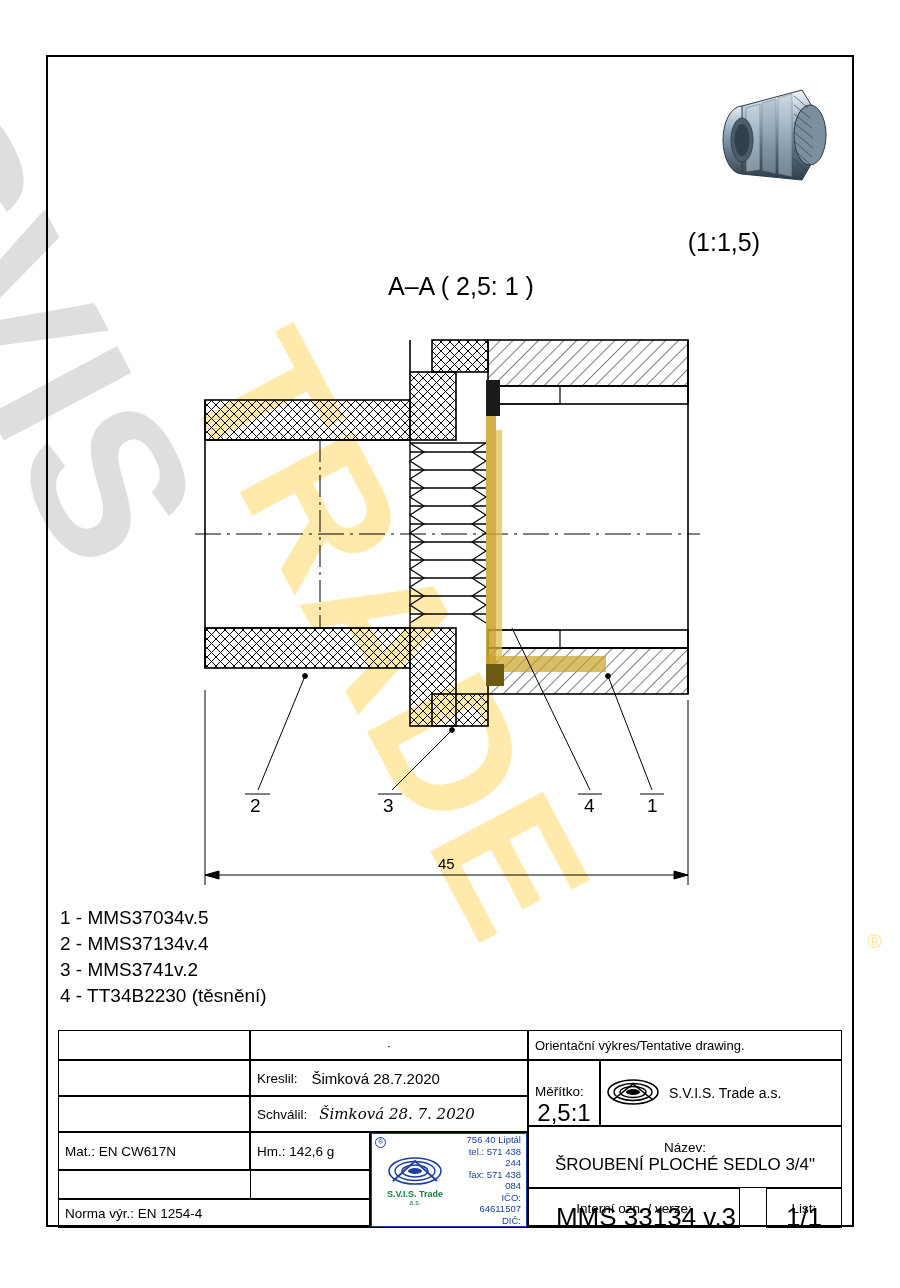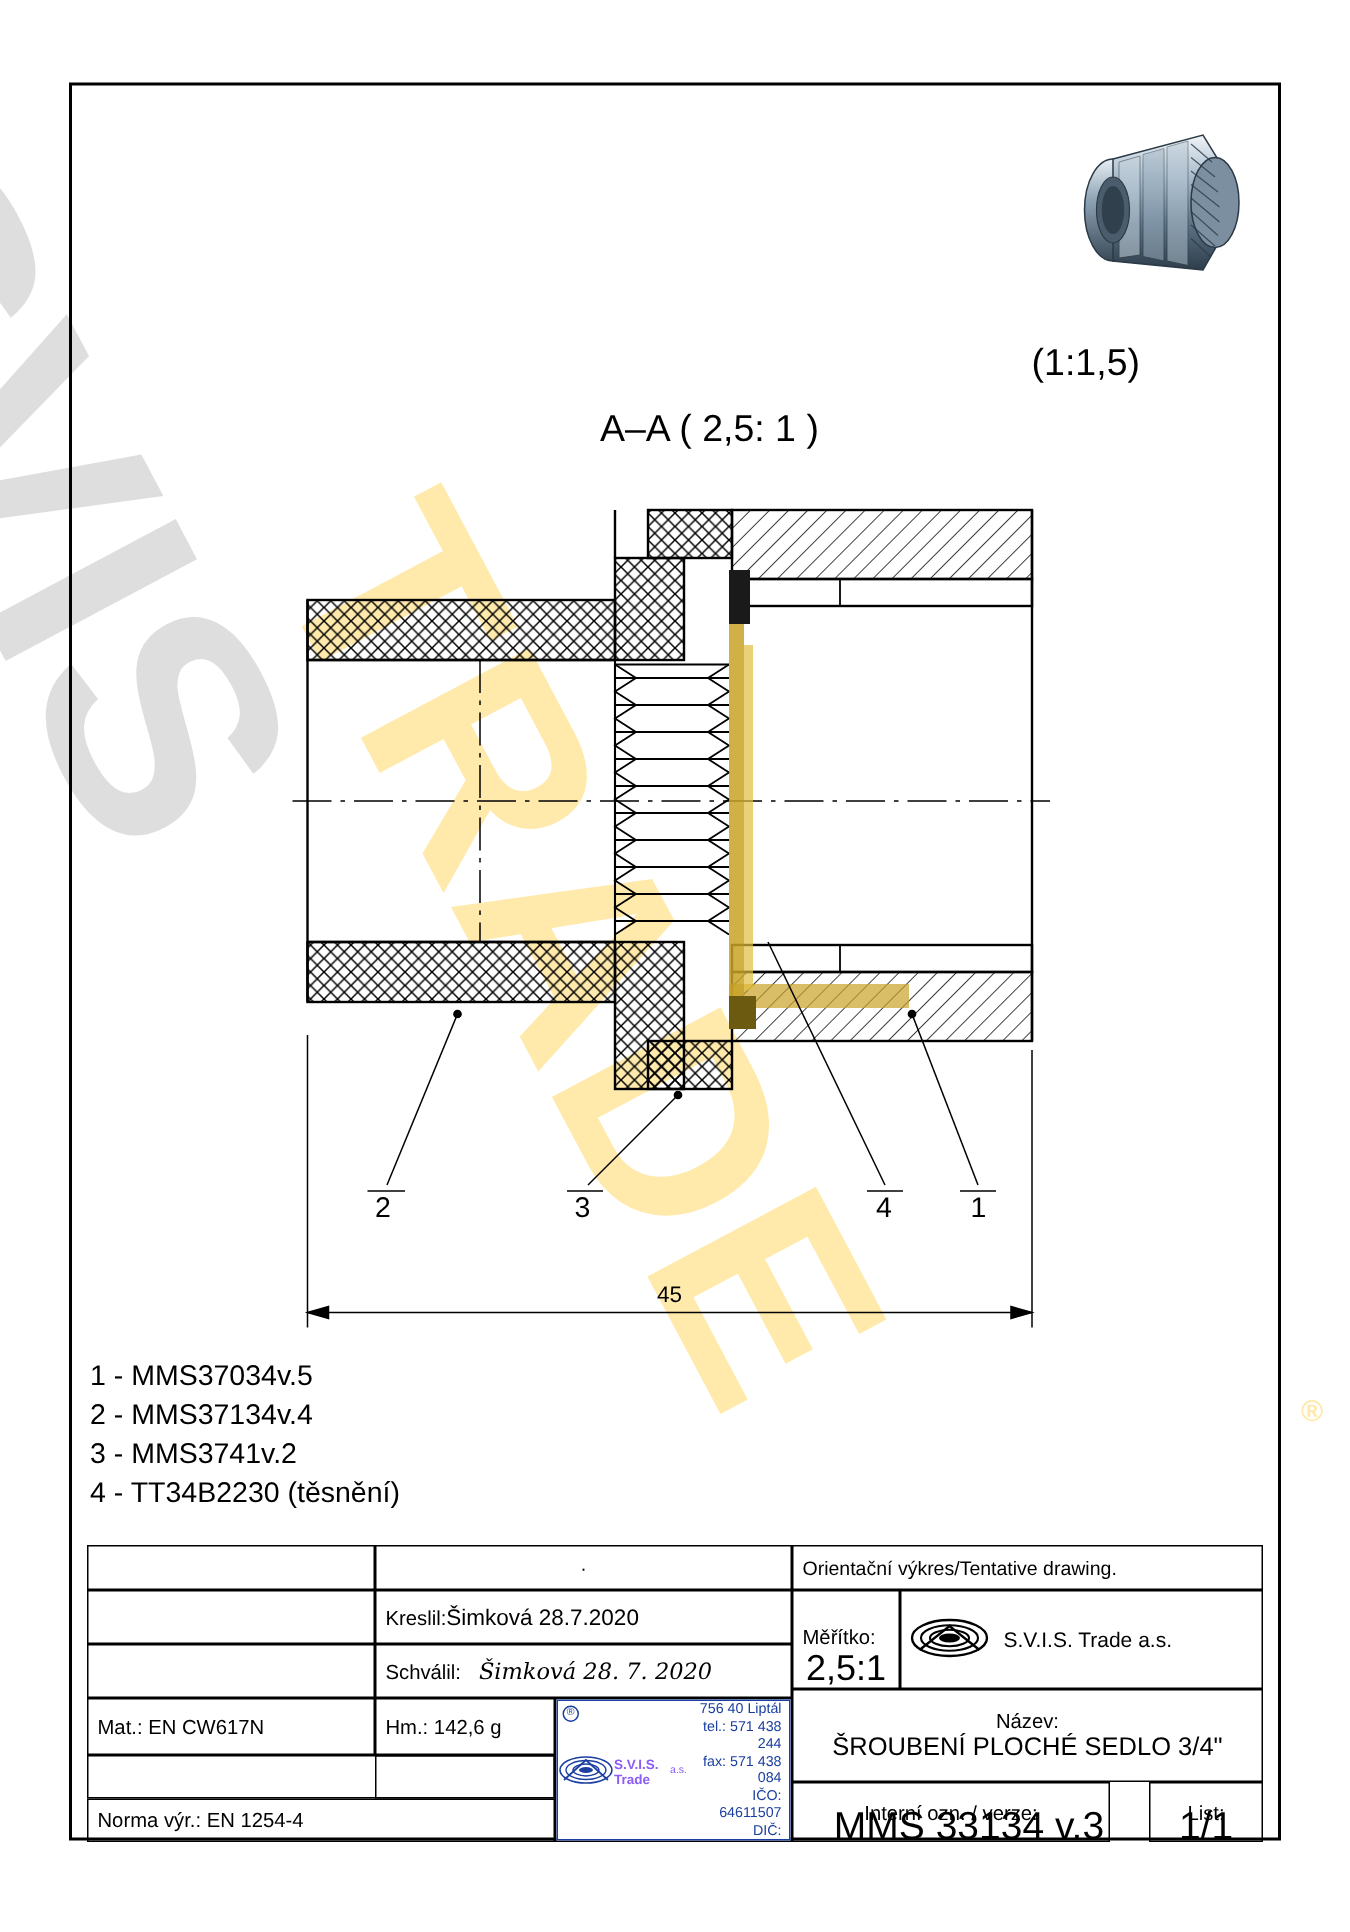--- a/index.html
+++ b/index.html
@@ -88,21 +88,21 @@
     color: #000;
     white-space: nowrap;
     z-index: 14;
   }
   .scale-iso {
     right: 140px;
     top: 228px;
     font-size: 25px;
   }
   .section-title {
-    left: 400px;
+    left: 388px;
     top: 272px;
     font-size: 25px;
   }
   .dim-45 {
     left: 438px;
     top: 855px;
     font-size: 15px;
   }
   .bal {
     font-size: 19px;
@@ -162,24 +162,24 @@
     border: 1px solid #1b3fa0;
     background: #ffffff;
     display: flex;
     align-items: center;
     overflow: hidden;
   }
   .stamp-left {
     width: 86px;
     height: 100%;
     display: flex;
-    flex-direction: row;
+    flex-direction: column;
     align-items: center;
     justify-content: center;
-    color: #8b5cf6;
+    color: #15803d;
   }
   .stamp-left .sname {
     font-size: 9px;
     font-weight: bold;
     margin-top: 1px;
   }
   .stamp-left .sas {
     font-size: 7px;
   }
   .stamp-right {
@@ -370,21 +370,21 @@
 
     <div class="tb-cell" style="left:0; top:0; width:192px; height:30px;"></div>
     <div class="tb-cell center" style="left:192px; top:0; width:278px; height:30px;">
       <span style="font-size:13px;">·</span>
     </div>
     <div class="tb-cell tb-note" style="left:470px; top:0; width:314px; height:30px;">Orientační výkres/Tentative drawing.</div>
 
     <div class="tb-cell" style="left:0; top:30px; width:192px; height:36px;"></div>
     <div class="tb-cell tb-small" style="left:192px; top:30px; width:278px; height:36px;">
       <span>Kreslil:</span>
-      <span style="font-size:15px;">Šimková 28.7.2020</span>
+      <span style="margin-left:14px;font-size:15px;">Šimková 28.7.2020</span>
     </div>
     <div class="tb-cell col" style="left:470px; top:30px; width:72px; height:66px;">
       <span class="tb-small" style="align-self:flex-start;margin-top:24px;">Měřítko:</span>
       <span class="tb-big">2,5:1</span>
     </div>
     <div class="tb-cell" style="left:542px; top:30px; width:242px; height:66px;">
       <span class="logo-mark">
         <svg width="52" height="28" viewBox="0 0 52 28">
           <ellipse cx="26" cy="14" rx="25" ry="12" fill="none" stroke="#000" stroke-width="1.6"></ellipse>
           <ellipse cx="26" cy="14" rx="19" ry="8.5" fill="none" stroke="#000" stroke-width="1.4"></ellipse>

